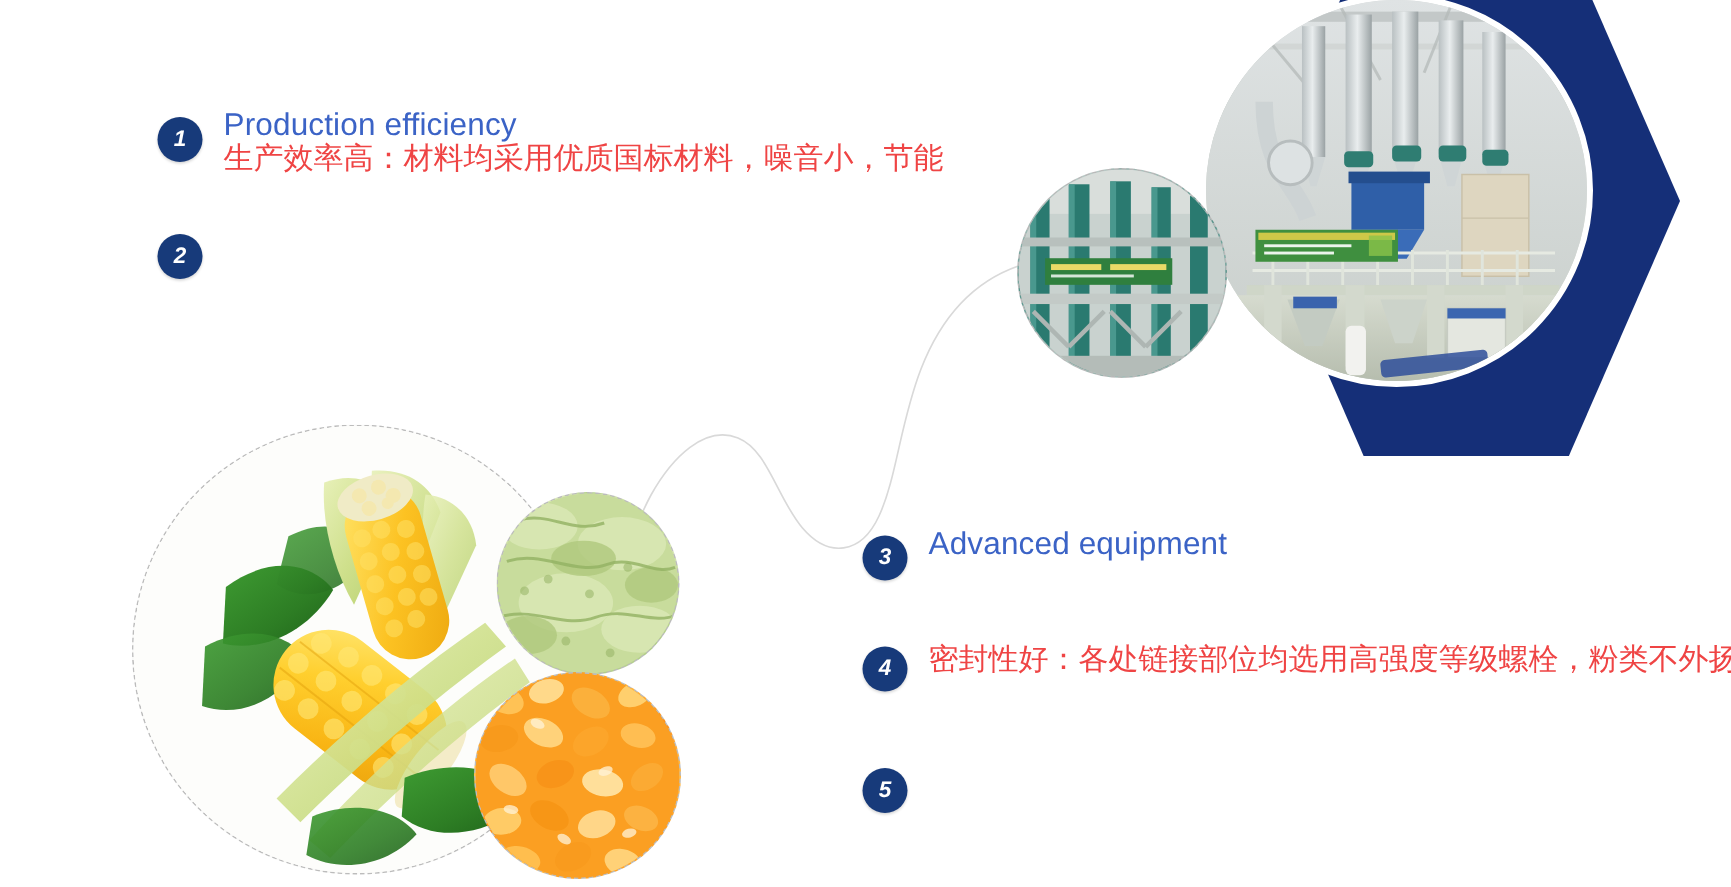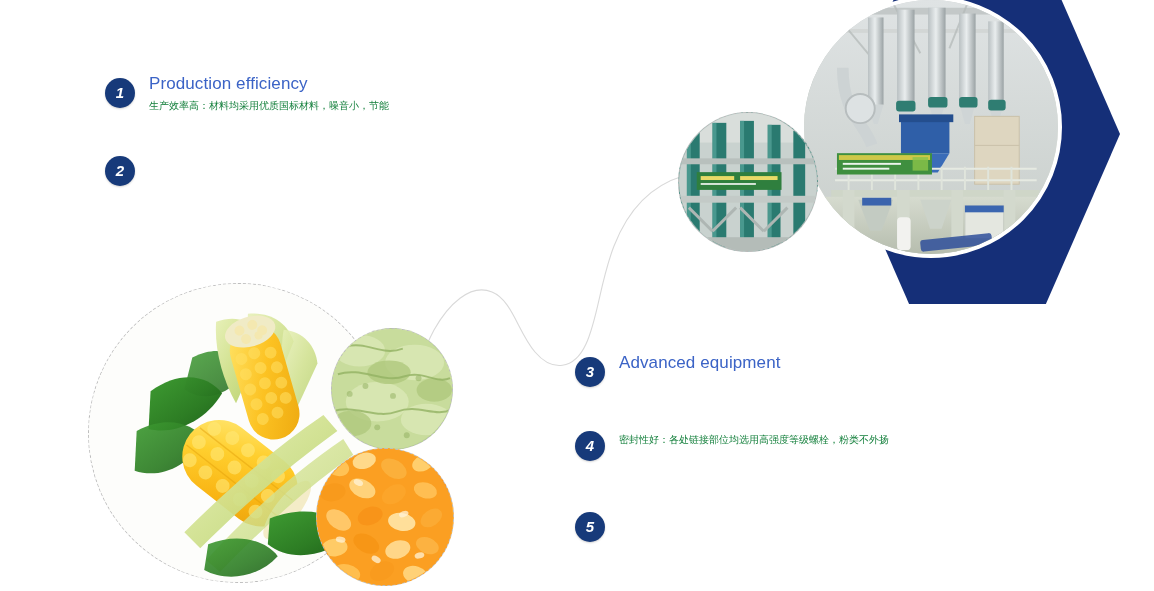--- a/index.html
+++ b/index.html
@@ -37,28 +37,28 @@
     text-align: center;
     flex: 0 0 30px;
     margin-top: 4px;
     box-shadow: 0 1px 2px rgba(0,0,0,.18);
   }
   .ftext {
     margin-left: 14px;
   }
   .fen {
     color: #3b63c6;
-    font-size: 17px;
+    font-size: 21px;
     line-height: 19px;
     white-space: nowrap;
     letter-spacing: .1px;
   }
   .fcn {
-    color: #15803d;
-    font-size: 10px;
+    color: #ef4444;
+    font-size: 20px;
     line-height: 22px;
     margin-top: 2px;
     white-space: nowrap;
   }
 
   
   #hex-cluster {
     position: absolute;
     left: 660px;
     top: -36px;

